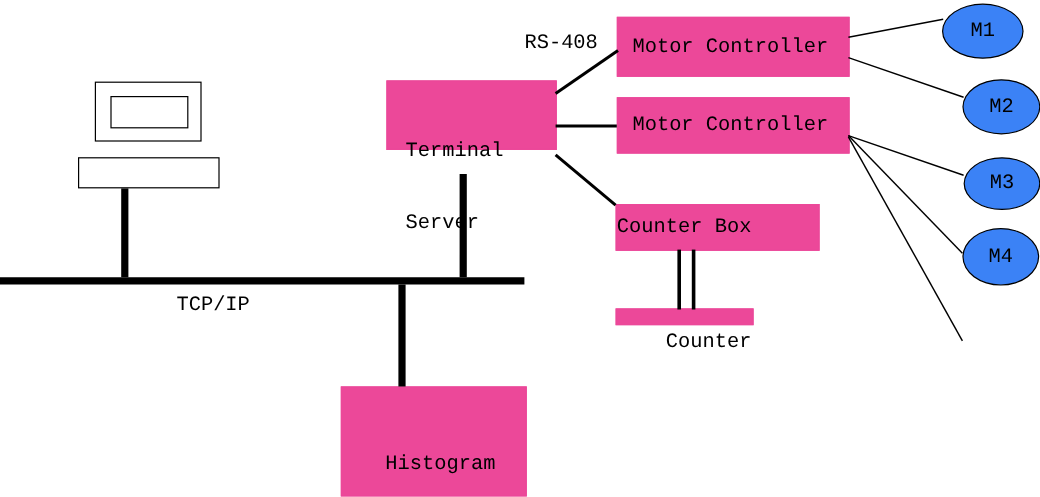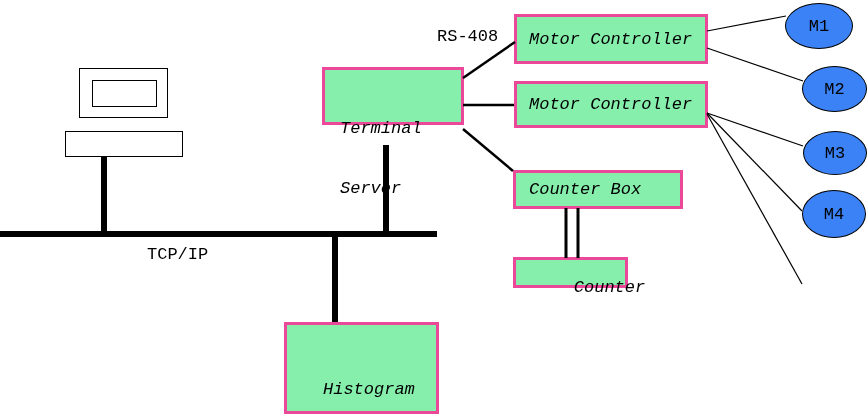--- a/index.html
+++ b/index.html
@@ -8,25 +8,24 @@
     width: 867px;
     height: 414px;
     background: #ffffff;
     font-family: "Liberation Mono", "DejaVu Sans Mono", monospace;
     font-size: 17px;
     color: #000000;
     overflow: hidden;
   }
   .node {
     position: absolute;
-    border: 3px solid #ec4899;
-    background: #86efac;
+    border: 1px solid #ec4899;
+    background: #ec4899;
     box-sizing: border-box;
     white-space: pre;
-    font-style: italic;
   }
   .flex-c { display: flex; align-items: center; }
   .ellipse {
     position: absolute;
     border: 1px solid #000000;
     background: #3b82f6;
     box-sizing: border-box;
     border-radius: 50%;
     display: flex;
     align-items: center;
@@ -64,24 +63,24 @@
     <div>Server</div>
   </div>
 
   <div class="node flex-c" style="left:514px; top:14px; width:194px; height:50px; padding-left:12px;">
     <span>Motor Controller</span>
   </div>
   <div class="node flex-c" style="left:514px; top:81px; width:194px; height:47px; padding-left:12px;">
     <span>Motor Controller</span>
   </div>
 
-  <div class="node flex-c" style="left:513px; top:170px; width:170px; height:39px; padding-left:13px;">
+  <div class="node flex-c" style="left:513px; top:170px; width:170px; height:39px; ">
     <span>Counter Box</span>
   </div>
-  <div class="node" style="left:513px; top:257px; width:115px; height:31px; padding:1px 0 0 17px; line-height:18px;">
+  <div class="node" style="left:513px; top:257px; width:115px; height:14px; padding:1px 0 0 0; line-height:18px;">
     <span>Counter</span>
   </div>
 
   <div class="node" style="left:284px; top:322px; width:155px; height:92px; padding:2px 0 0 36px; line-height:25px;">
     <div>Histogram</div>
     
   </div>
 
   <div class="ellipse" style="left:785px; top:3px;   width:68px; height:46px;">
     <span>M1</span>

